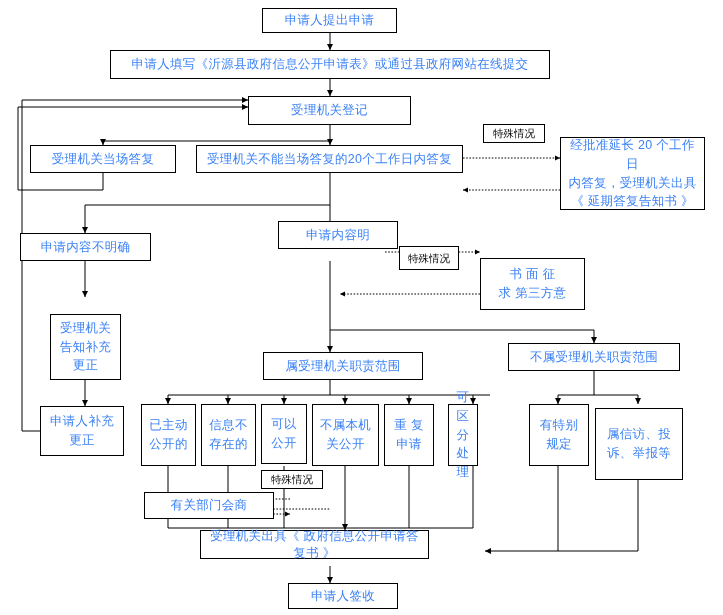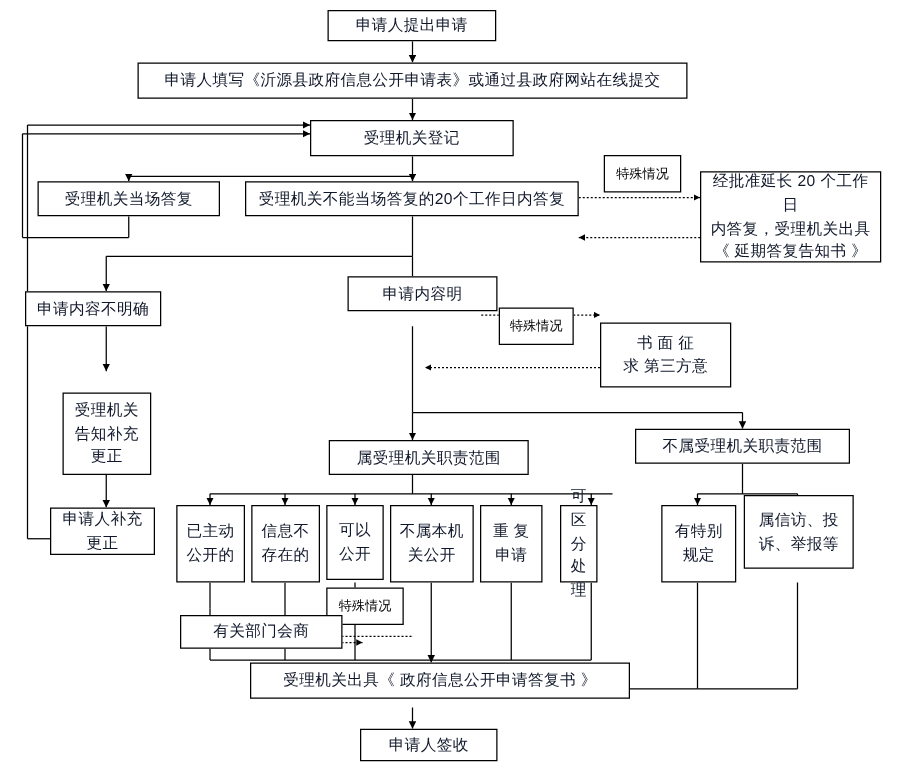--- a/index.html
+++ b/index.html
@@ -15,21 +15,21 @@
     width: 723px;
     height: 615px;
     background: #ffffff;
     overflow: hidden;
   }
   .node {
     position: absolute;
     box-sizing: border-box;
     border: 1px solid #000000;
     background: #ffffff;
-    color: #0f172a;
+    color: #3b82f6;
     font-size: 12.5px;
     line-height: 1.35;
     text-align: center;
     display: flex;
     align-items: center;
     justify-content: center;
     padding: 2px 4px;
     white-space: pre-line;
     letter-spacing: 0.3px;
   }
@@ -38,21 +38,21 @@
     box-sizing: border-box;
     border: 1px solid #000000;
     background: #ffffff;
     color: #000000;
     font-size: 10.5px;
     line-height: 1.2;
     text-align: center;
     display: flex;
     align-items: center;
     justify-content: center;
-    padding: 14px 2px;
+    padding: 3px 2px;
     white-space: pre-line;
   }
   .node.tall {
     line-height: 1.5;
   }
   svg.wires {
     position: absolute;
     left: 0;
     top: 0;
     width: 723px;
@@ -171,34 +171,34 @@
   <div class="node" style="left:30px; top:145px; width:146px; height:28px;">受理机关当场答复</div>
 
   <div class="node" style="left:196px; top:145px; width:267px; height:28px;">受理机关不能当场答复的20个工作日内答复</div>
 
   <div class="node tall" style="left:560px; top:137px; width:145px; height:73px;">经批准延长 20 个工作日
 内答复，受理机关出具
 《 延期答复告知书 》</div>
 
   <div class="label" style="left:483px; top:124px; width:62px; height:19px;">特殊情况</div>
 
-  <div class="node" style="left:20px; top:233px; width:109px; height:28px;">申请内容不明确</div>
+  <div class="node" style="left:20px; top:233px; width:131px; height:28px;">申请内容不明确</div>
 
   <div class="node" style="left:278px; top:221px; width:120px; height:28px;">申请内容明</div>
 
   <div class="label" style="left:399px; top:246px; width:60px; height:24px;">特殊情况</div>
 
   <div class="node tall" style="left:480px; top:258px; width:105px; height:52px;">书 面 征
 求 第三方意</div>
 
   <div class="node tall" style="left:50px; top:314px; width:71px; height:66px;">受理机关
 告知补充
 更正</div>
 
-  <div class="node tall" style="left:40px; top:406px; width:84px; height:38px;">申请人补充
+  <div class="node tall" style="left:40px; top:406px; width:84px; height:50px;">申请人补充
 更正</div>
 
   <div class="node" style="left:263px; top:352px; width:160px; height:28px;">属受理机关职责范围</div>
 
   <div class="node" style="left:508px; top:343px; width:172px; height:28px;">不属受理机关职责范围</div>
 
   <div class="node tall" style="left:141px; top:404px; width:55px; height:62px;text-align:center;">已主动
 公开的</div>
   <div class="node tall" style="left:201px; top:404px; width:55px; height:62px;">信息不
 存在的</div>
@@ -206,24 +206,24 @@
 公开</div>
   <div class="node tall" style="left:312px; top:404px; width:67px; height:62px;">不属本机
 关公开</div>
   <div class="node tall" style="left:384px; top:404px; width:50px; height:62px;">重 复
 申请</div>
   <div class="node tall" style="left:448px; top:404px; width:30px; height:62px;">可区分处
 理</div>
 
   <div class="node tall" style="left:529px; top:404px; width:60px; height:62px;">有特别
 规定</div>
-  <div class="node tall" style="left:595px; top:396px; width:88px; height:59px;">属信访、投
+  <div class="node tall" style="left:595px; top:408px; width:88px; height:72px;">属信访、投
 诉、举报等</div>
 
   <div class="label" style="left:261px; top:470px; width:62px; height:19px;">特殊情况</div>
 
   <div class="node" style="left:108px; top:492px; width:130px; height:27px;margin-left:36px;">有关部门会商</div>
 
-  <div class="node" style="left:200px; top:530px; width:304px; height:29px;">受理机关出具《 政府信息公开申请答复书 》</div>
+  <div class="node" style="left:200px; top:530px; width:229px; height:29px;">受理机关出具《 政府信息公开申请答复书 》</div>
 
   <div class="node" style="left:288px; top:583px; width:110px; height:26px;">申请人签收</div>
 
 </div>
 
 </body></html>

